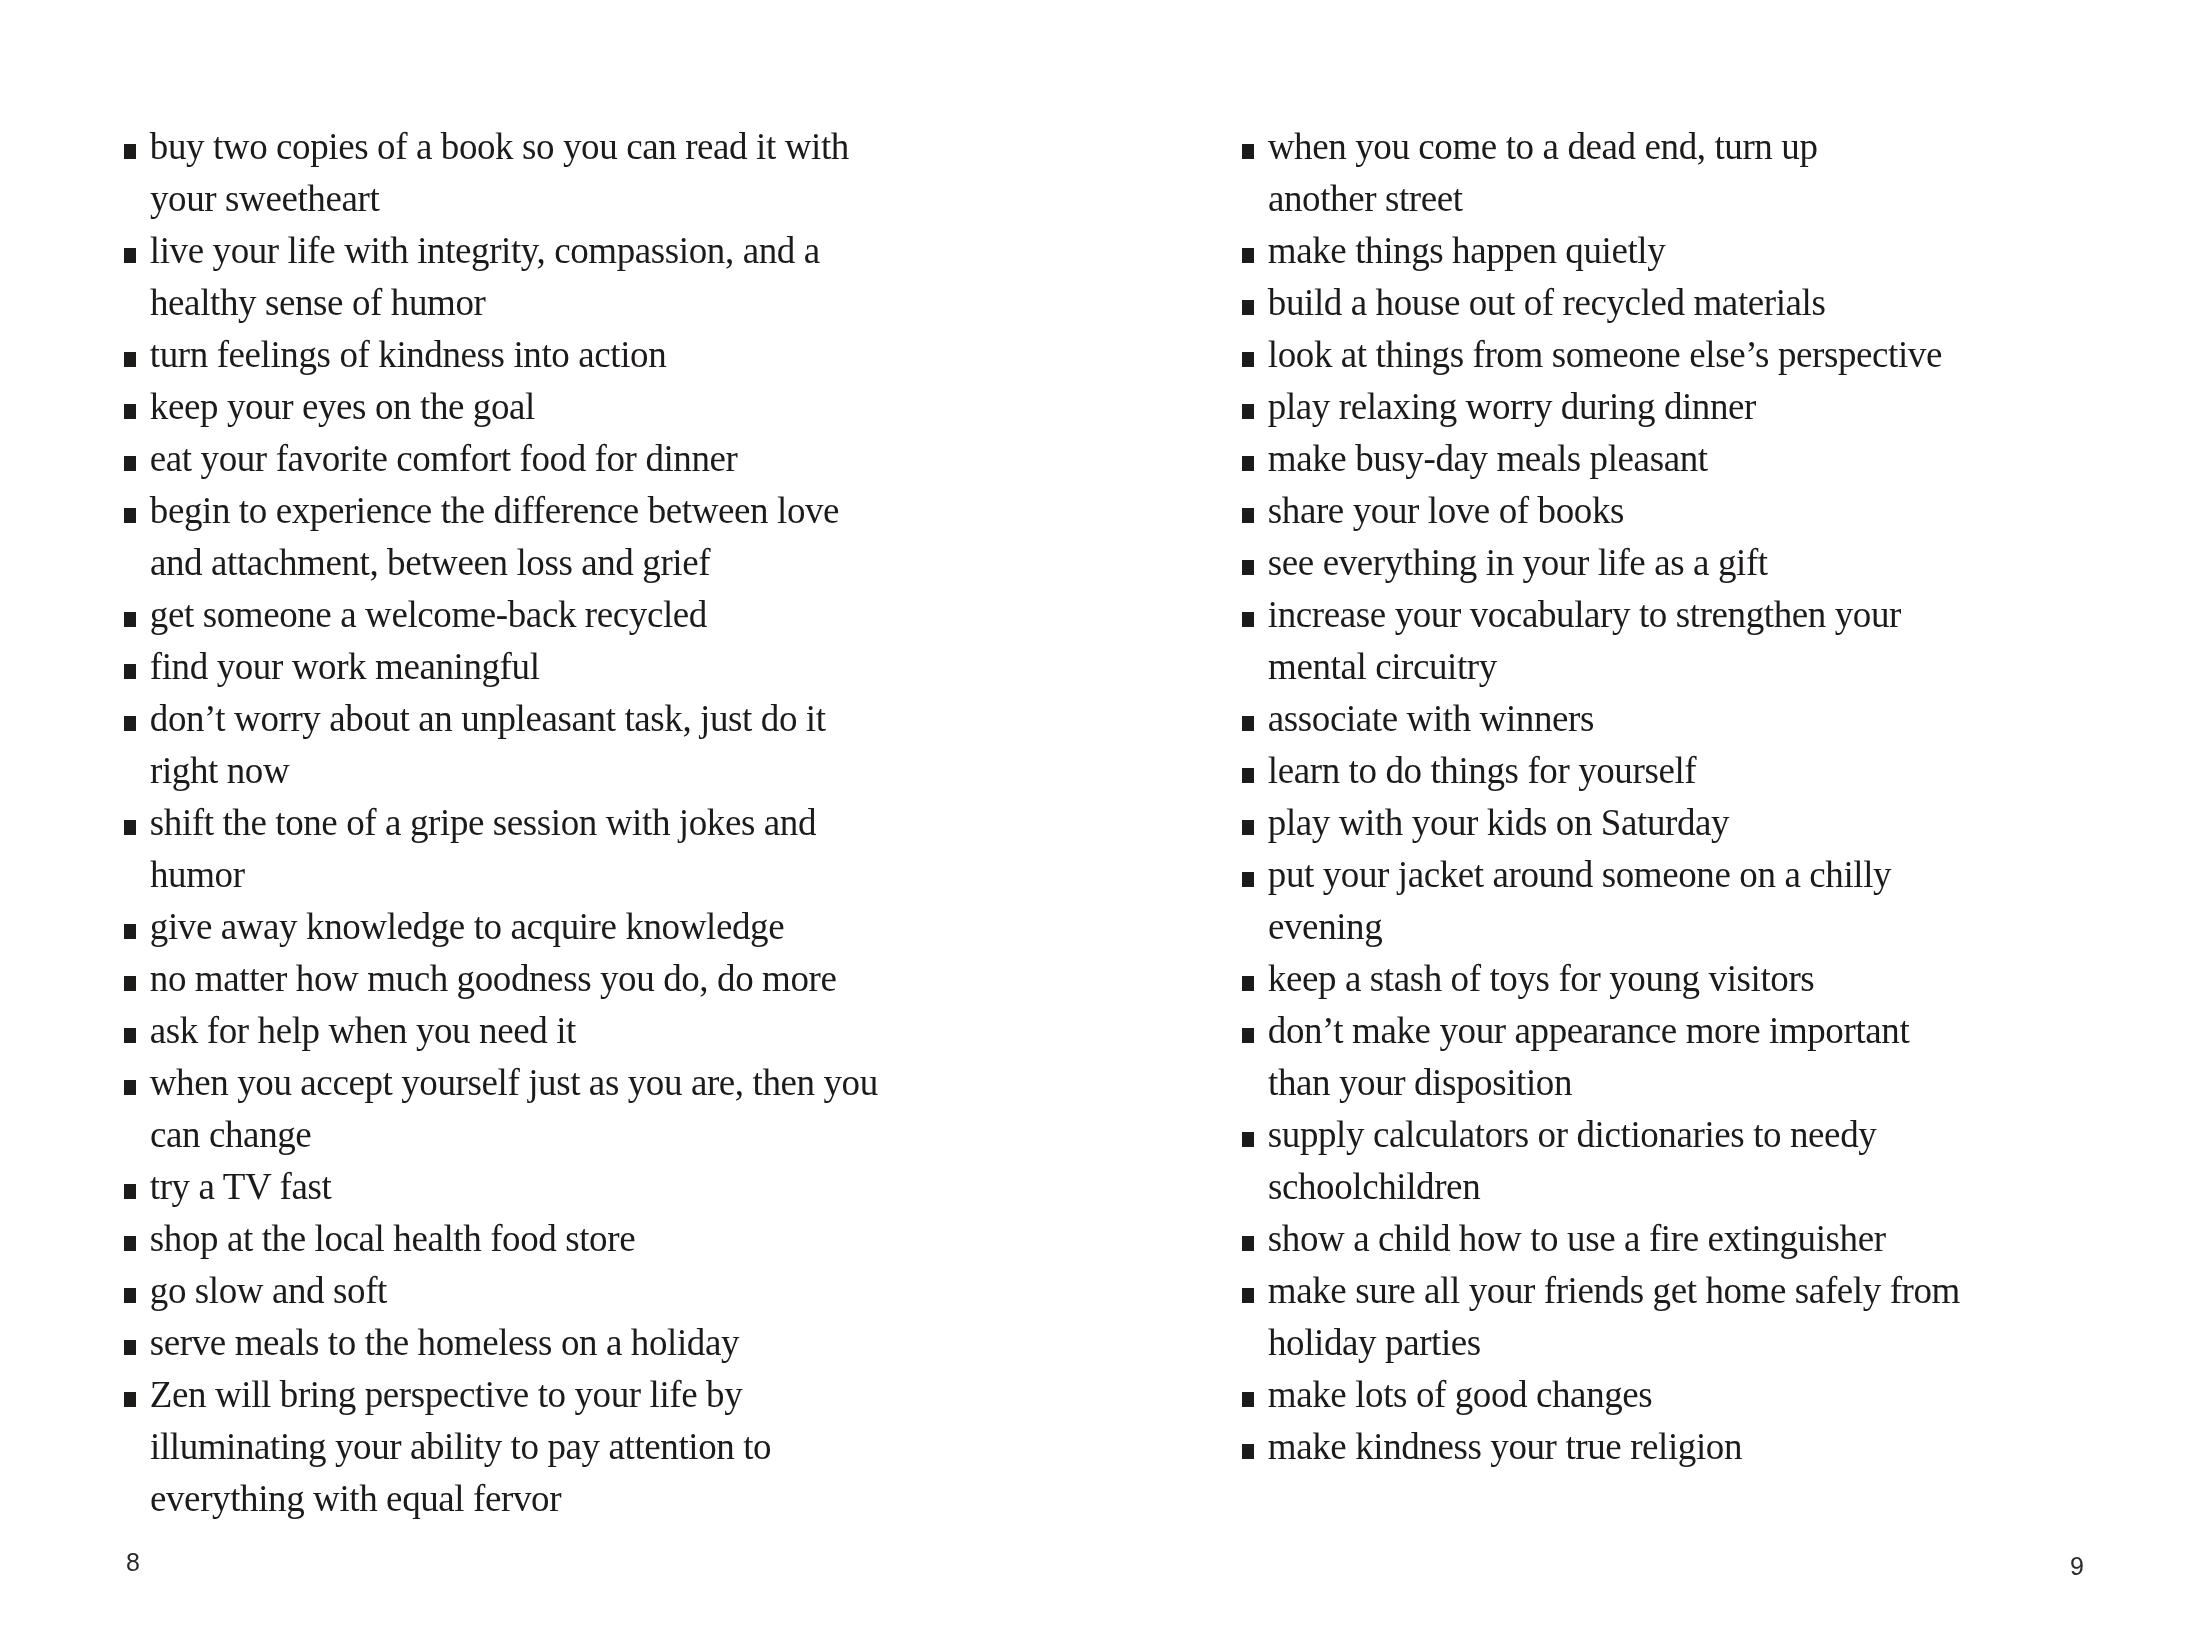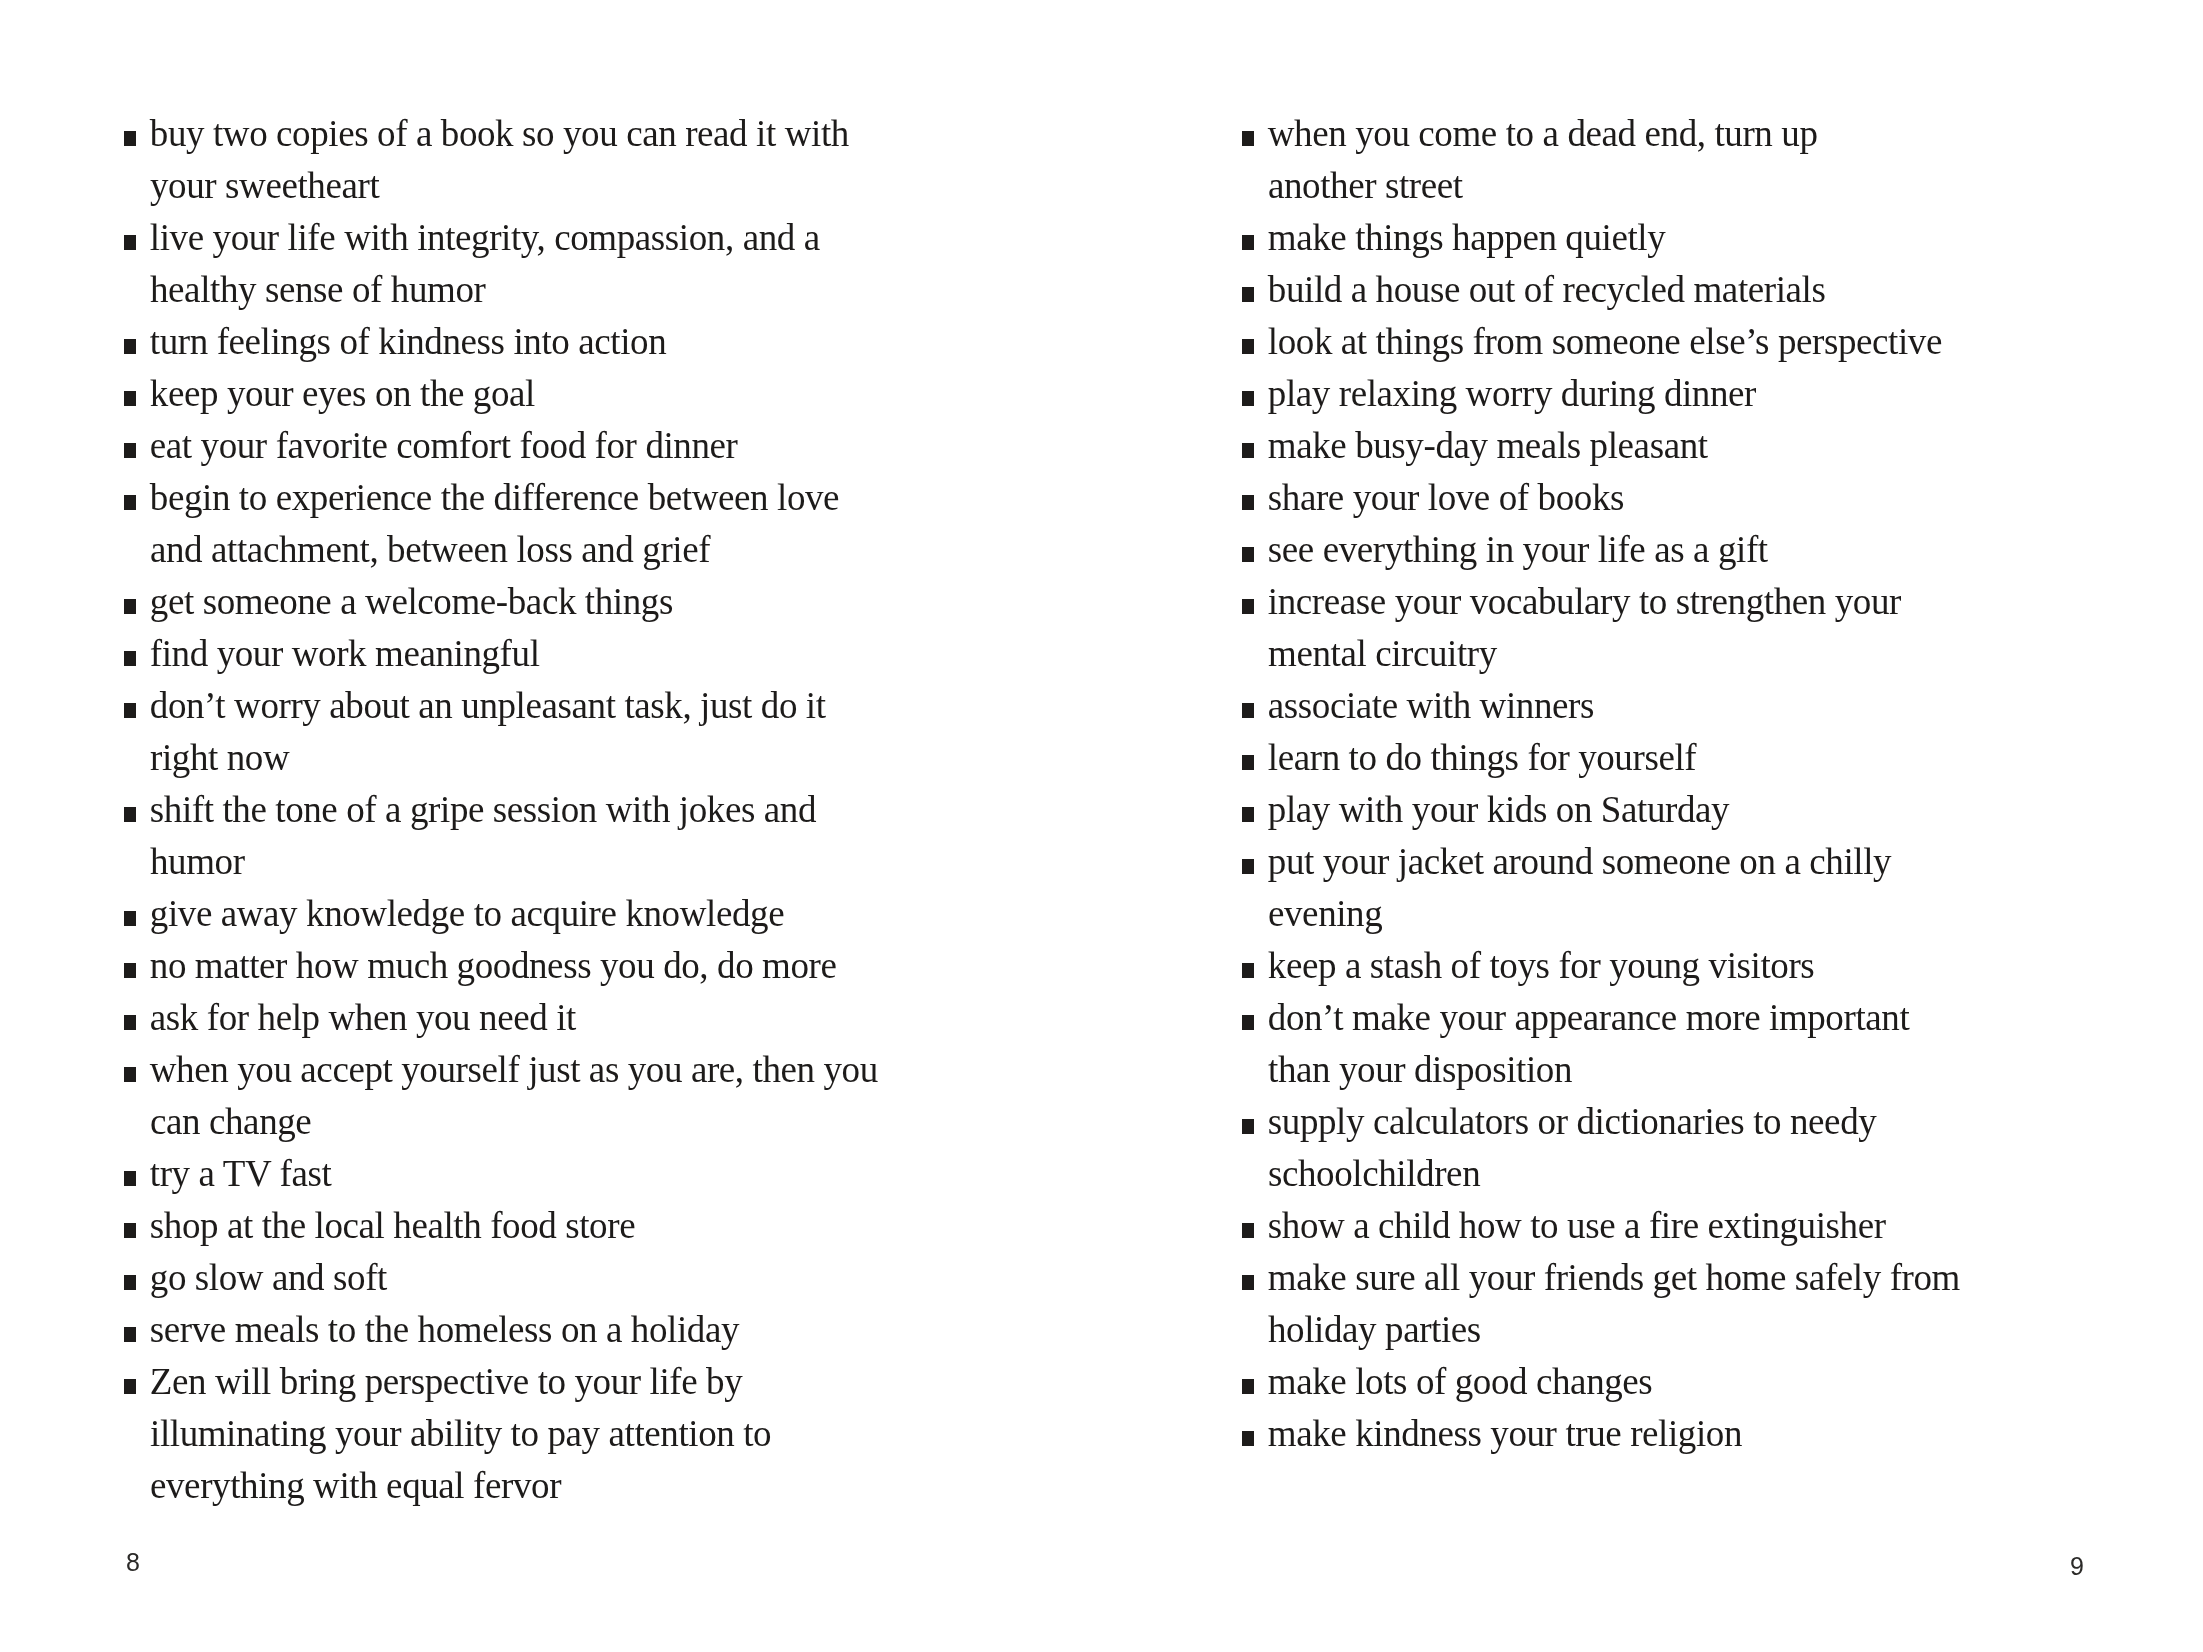--- a/index.html
+++ b/index.html
@@ -14,21 +14,21 @@
     overflow: hidden;
     font-family: "Liberation Serif", serif;
     color: #1d1b1a;
   }
   .spread {
     position: absolute;
     inset: 0;
   }
   .page {
     position: absolute;
-    top: 108px;
+    top: 121px;
   }
   .page-left  { left: 124px;  width: 905px; }
   .page-right { left: 1242px; width: 886px; }
 
   .item-list {
     margin: 0;
     padding: 0;
     list-style: none;
     font-size: 37px;
     line-height: 52px;
@@ -68,21 +68,21 @@
     <ul class="item-list">
         <li class="item"><span class="bullet"></span><span class="item-text">buy two copies of a book so you can read it with
 your sweetheart</span></li>
         <li class="item"><span class="bullet"></span><span class="item-text">live your life with integrity, compassion, and a
 healthy sense of humor</span></li>
         <li class="item"><span class="bullet"></span><span class="item-text">turn feelings of kindness into action</span></li>
         <li class="item"><span class="bullet"></span><span class="item-text">keep your eyes on the goal</span></li>
         <li class="item"><span class="bullet"></span><span class="item-text">eat your favorite comfort food for dinner</span></li>
         <li class="item"><span class="bullet"></span><span class="item-text">begin to experience the difference between love
 and attachment, between loss and grief</span></li>
-        <li class="item"><span class="bullet"></span><span class="item-text">get someone a welcome-back things</span></li>
+        <li class="item"><span class="bullet"></span><span class="item-text">get someone a welcome-back recycled</span></li>
         <li class="item"><span class="bullet"></span><span class="item-text">find your work meaningful</span></li>
         <li class="item"><span class="bullet"></span><span class="item-text">don’t worry about an unpleasant task, just do it
 right now</span></li>
         <li class="item"><span class="bullet"></span><span class="item-text">shift the tone of a gripe session with jokes and
 humor</span></li>
         <li class="item"><span class="bullet"></span><span class="item-text">give away knowledge to acquire knowledge</span></li>
         <li class="item"><span class="bullet"></span><span class="item-text">no matter how much goodness you do, do more</span></li>
         <li class="item"><span class="bullet"></span><span class="item-text">ask for help when you need it</span></li>
         <li class="item"><span class="bullet"></span><span class="item-text">when you accept yourself just as you are, then you
 can change</span></li>

